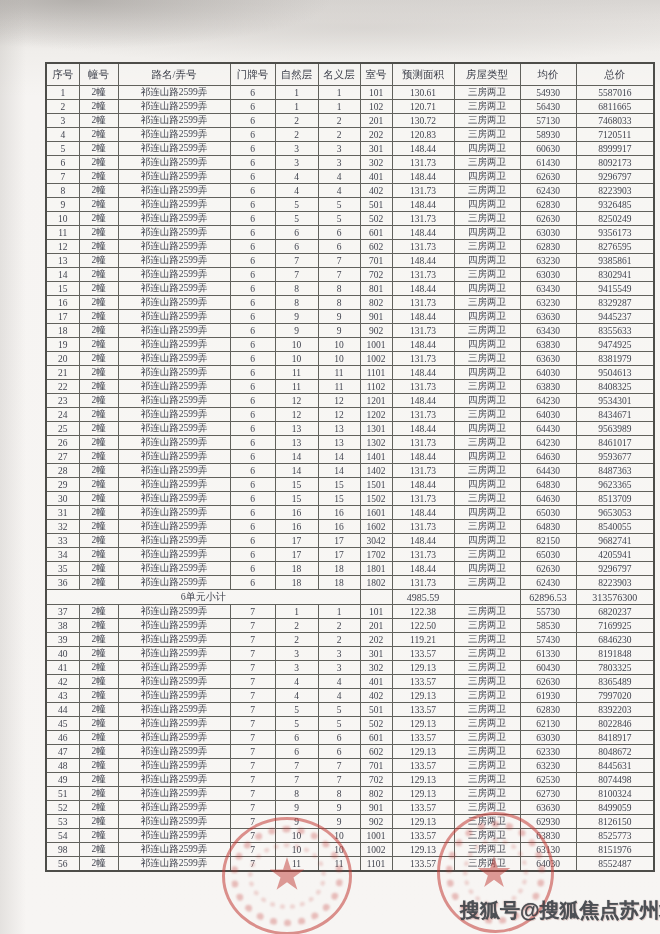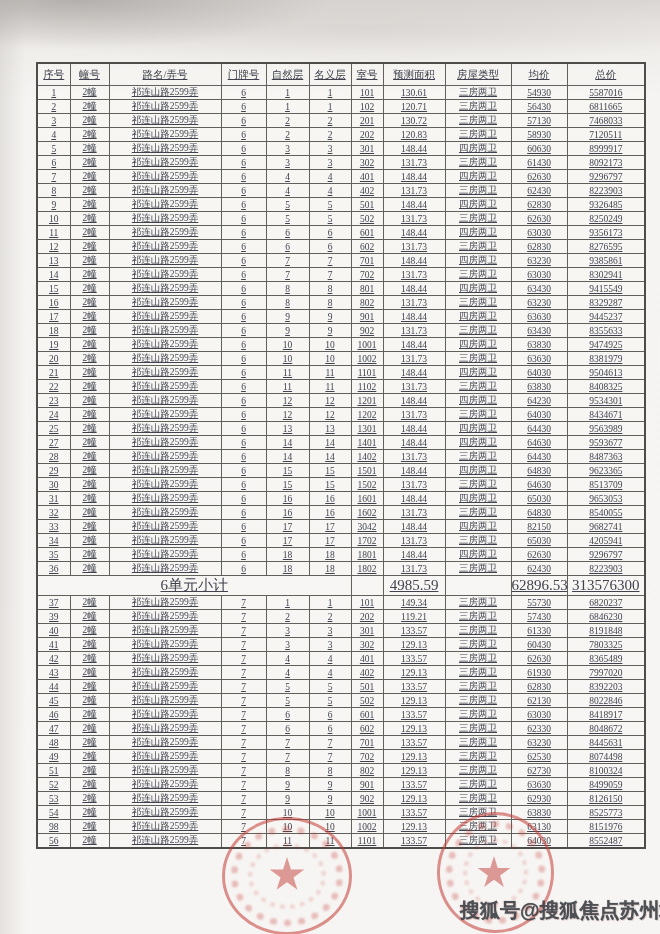--- a/index.html
+++ b/index.html
@@ -10,35 +10,34 @@
       radial-gradient(ellipse 360px 70px at 12% 0%, rgba(150,146,142,.55), rgba(150,146,142,0) 70%),
       radial-gradient(ellipse 500px 50px at 55% 3%, rgba(190,186,182,.35), rgba(190,186,182,0) 75%),
       linear-gradient(180deg,#d8d5d2 0px,#e6e3e0 22px,#f0eeeb 52px,#f6f4f2 96px,#f7f5f3 100%);
   }
   .page::before{ 
     content:""; position:absolute; left:0; top:0; width:26px; height:100%;
     background:linear-gradient(90deg, rgba(170,166,162,.25), rgba(170,166,162,0));
     pointer-events:none;
   }
   table.price{
-    position:absolute; left:36px; top:62px; width:608px;
+    position:absolute; left:45px; top:62px; width:608px;
     border-collapse:collapse; table-layout:fixed;
     border:2px solid #4d4d49;
     color:#41444f;
     background:rgba(250,249,247,.35);
-    text-decoration:underline;
   }
   table.price th, table.price td{
     border:1px solid #61615c;
     text-align:center; vertical-align:middle;
     padding:0; overflow:hidden; white-space:nowrap;
   }
   table.price th{ height:21px; font-size:10.5px; font-weight:normal; color:#3c3f4a; }
   table.price td{ height:13px; font-size:9.5px; }
-  tr.subtotal td{ font-size:15px; }
+  tr.subtotal td{ font-size:10px; }
   .stamp{ position:absolute; border-radius:50%; filter:blur(.5px); pointer-events:none; }
   .stamp .ring{ position:absolute; inset:0; border-radius:50%; border:3px solid rgba(194,59,53,.55); }
   .stamp .textring{ position:absolute; inset:9px; border-radius:50%;
     border:7px dotted rgba(194,59,53,.30); filter:blur(1.1px); }
   .stamp .textring2{ position:absolute; inset:26px; border-radius:50%;
     border:5px dotted rgba(194,59,53,.18); filter:blur(1.2px); }
   .stamp .star{ position:absolute; background:rgba(194,59,53,.50);
     clip-path:polygon(50% 0%,61% 35%,98% 35%,68% 57%,79% 91%,50% 70%,21% 91%,32% 57%,2% 35%,39% 35%);
     filter:blur(.6px);}
   .stamp-left{ left:222px; top:817px; width:130px; height:118px; }
@@ -408,20 +407,33 @@
           <td>6</td>
           <td>13</td>
           <td>13</td>
           <td>1301</td>
           <td>148.44</td>
           <td>四房两卫</td>
           <td>64430</td>
           <td>9563989</td>
         </tr>
         <tr>
+          <td>26</td>
+          <td>2幢</td>
+          <td>祁连山路2599弄</td>
+          <td>6</td>
+          <td>13</td>
+          <td>13</td>
+          <td>1302</td>
+          <td>131.73</td>
+          <td>三房两卫</td>
+          <td>64230</td>
+          <td>8461017</td>
+        </tr>
+        <tr>
           <td>27</td>
           <td>2幢</td>
           <td>祁连山路2599弄</td>
           <td>6</td>
           <td>14</td>
           <td>14</td>
           <td>1401</td>
           <td>148.44</td>
           <td>四房两卫</td>
           <td>64630</td>
@@ -553,24 +565,37 @@
           <td>313576300</td>
         </tr>
         <tr>
           <td>37</td>
           <td>2幢</td>
           <td>祁连山路2599弄</td>
           <td>7</td>
           <td>1</td>
           <td>1</td>
           <td>101</td>
-          <td>149.34</td>
+          <td>122.38</td>
           <td>三房两卫</td>
           <td>55730</td>
           <td>6820237</td>
+        </tr>
+        <tr>
+          <td>38</td>
+          <td>2幢</td>
+          <td>祁连山路2599弄</td>
+          <td>7</td>
+          <td>2</td>
+          <td>2</td>
+          <td>201</td>
+          <td>122.50</td>
+          <td>三房两卫</td>
+          <td>58530</td>
+          <td>7169925</td>
         </tr>
         <tr>
           <td>39</td>
           <td>2幢</td>
           <td>祁连山路2599弄</td>
           <td>7</td>
           <td>2</td>
           <td>2</td>
           <td>202</td>
           <td>119.21</td>

